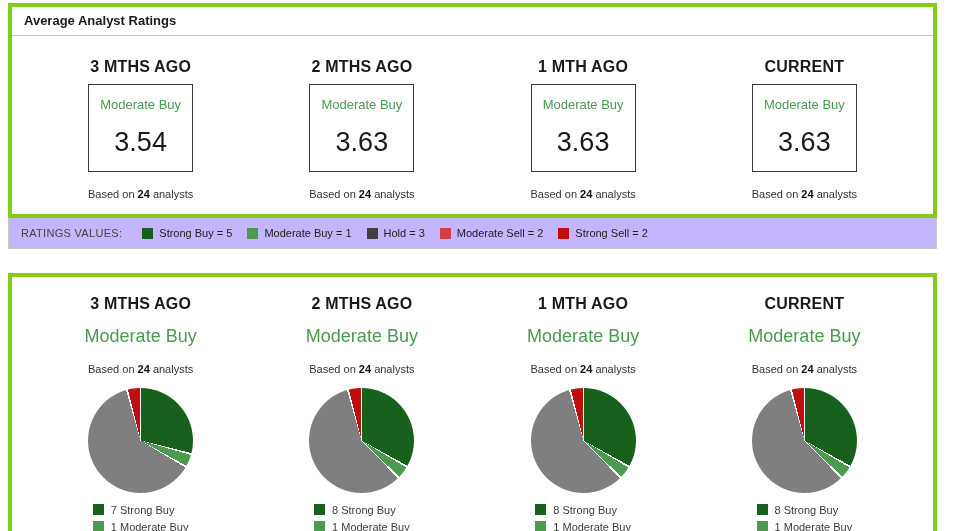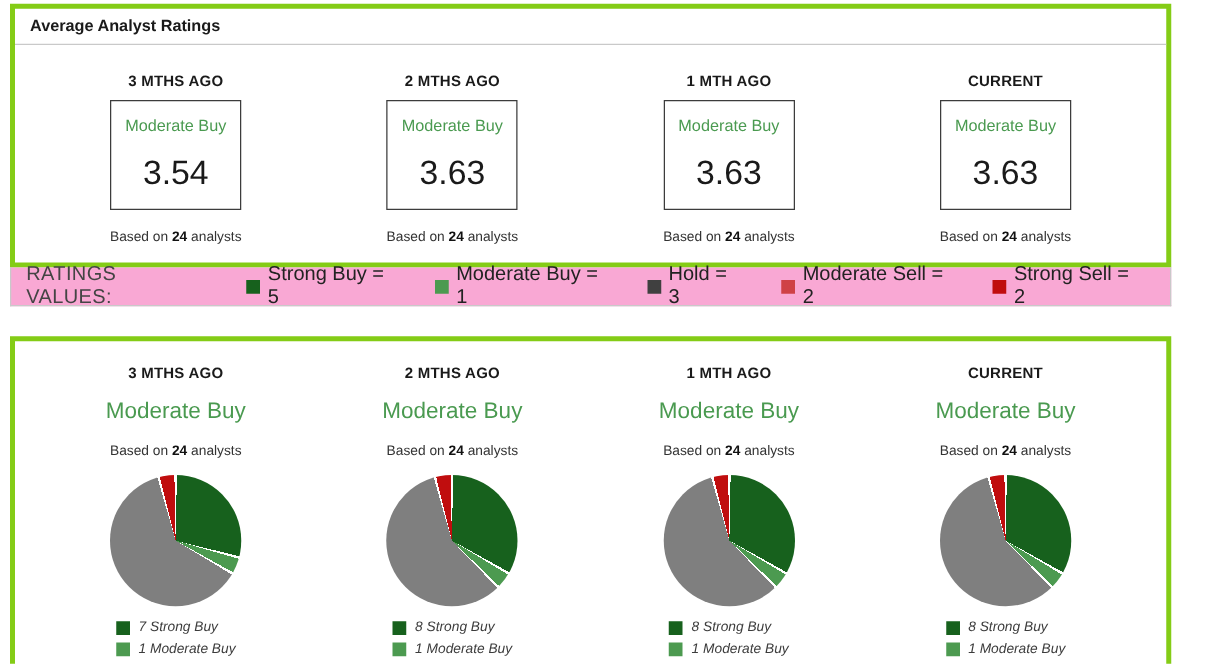--- a/index.html
+++ b/index.html
@@ -13,52 +13,52 @@
   .wrap { margin: 3px 0 0 8px; width: 929px; }
 
   .panel { border: 4px solid #84cc16; background: #fff; }
   .panel-title {
     margin: 0; padding: 6px 12px 7px;
     font-size: 13px; font-weight: bold; color: #1a1a1a;
     border-bottom: 1px solid #c9c9c9;
   }
   .cols { display: flex; padding: 22px 18px 14px; }
   .col { flex: 1; text-align: center; }
-  .period { font-size: 12px; font-weight: bold; color: #1a1a1a; letter-spacing: .2px; }
+  .period { font-size: 16px; font-weight: bold; color: #1a1a1a; letter-spacing: .2px; }
 
   
   .score-box {
     width: 105px; margin: 8px auto 0;
     border: 1px solid #3c3c3c; background: #fff;
     padding: 12px 0 15px;
   }
   .box-rating { font-size: 13px; color: #4a9a50; }
   .box-value  { font-size: 27px; color: #1a1a1a; margin-top: 17px; line-height: 1; }
   .based { font-size: 11px; color: #333; margin-top: 16px; }
   .based b { color: #111; }
 
   
   .values-strip {
     display: flex; align-items: center;
     border: 1px solid #c9c9c9; border-top: 0;
-    background: #f9a8d4;
+    background: #c4b5fd;
     height: 31px; padding: 0 12px;
-    font-size: 16px; color: #222;
+    font-size: 11px; color: #222;
   }
   .strip-label { color: #444; margin-right: 20px; letter-spacing: .3px; }
-  .strip-item { display: inline-flex; align-items: center; margin-right: 15px; margin-left: 20px; }
+  .strip-item { display: inline-flex; align-items: center; margin-right: 15px; }
   .sw { width: 11px; height: 11px; display: inline-block; margin-right: 6px; flex: none; }
 
   
   .panel2 { margin-top: 24px; }
   .panel2 .cols { padding: 18px 18px 0; }
   .rating-big { font-size: 18px; color: #4a9a50; margin: 13px 0 9px; }
   .pie { width: 105px; height: 105px; border-radius: 50%; margin: 13px auto 4px; }
   .pie-legend { display: inline-block; text-align: left; margin-top: 2px; }
-  .leg-row { display: flex; align-items: flex-end; font-size: 11px; color: #3c3c3c; margin: 5px 0; font-style: italic; }
+  .leg-row { display: flex; align-items: flex-start; font-size: 11px; color: #3c3c3c; margin: 5px 0; }
   .leg-row .sw { margin-right: 7px; }
 </style>
 </head>
 <body>
 
 <div class="wrap">
 
   <section class="panel">
     <h2 class="panel-title">Average Analyst Ratings</h2>
     <div class="cols">

